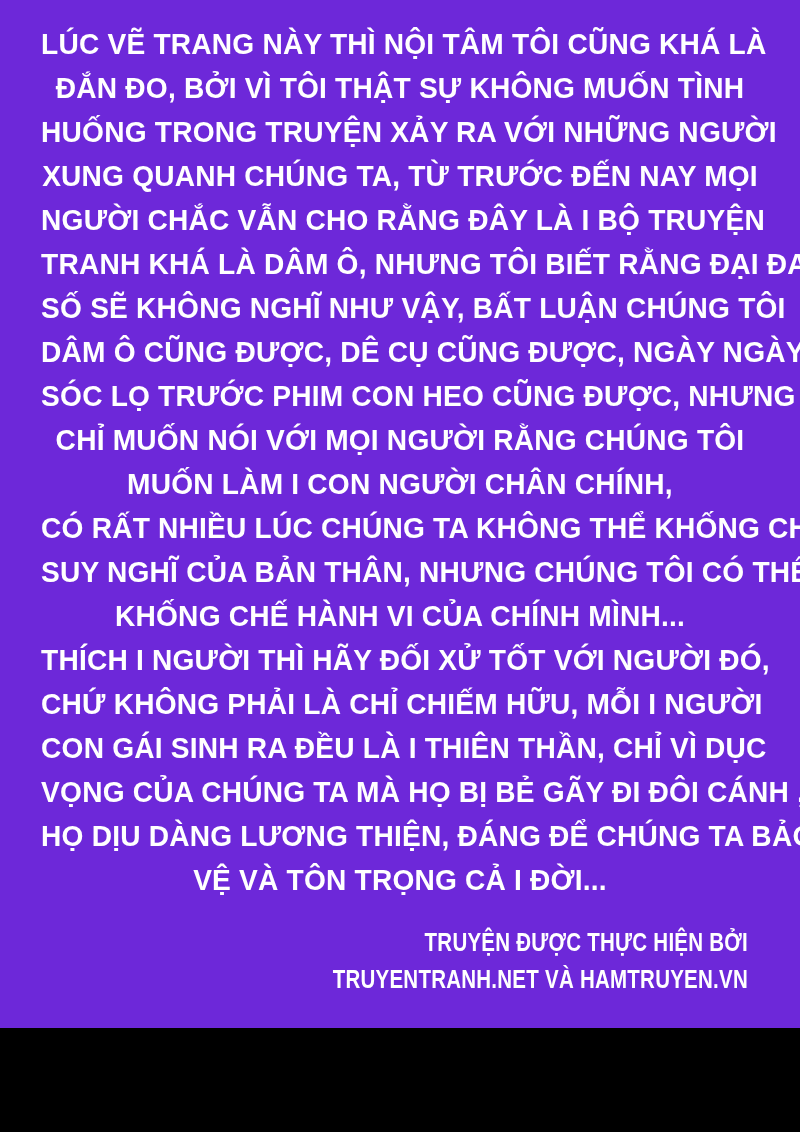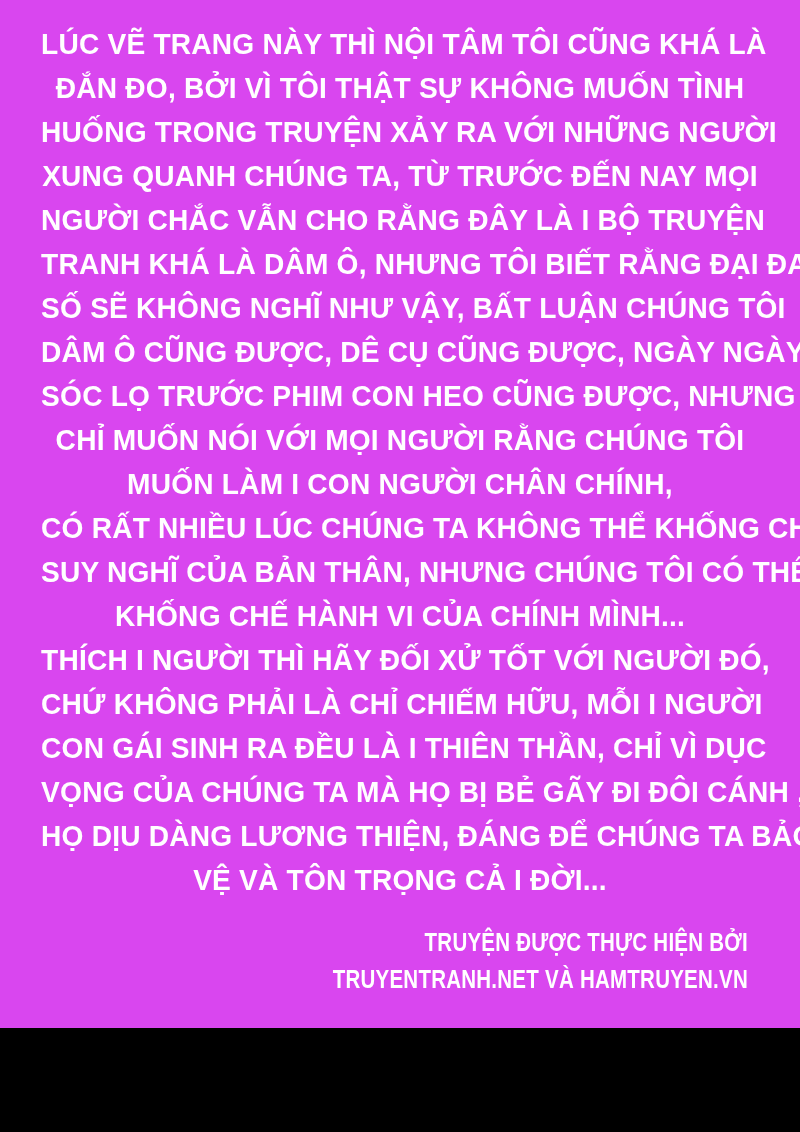--- a/index.html
+++ b/index.html
@@ -10,21 +10,21 @@
   body {
     width: 800px;
     height: 1132px;
     overflow: hidden;
     font-family: "Liberation Sans", sans-serif;
   }
   .page {
     position: relative;
     width: 800px;
     height: 1028px;
-    background: #d946ef;
+    background: #6d28d9;
     color: #ffffff;
     box-sizing: border-box;
   }
   .message-block {
     position: absolute;
     top: 22px;
     left: 0;
     width: 800px;
     padding: 0 30px;
     box-sizing: border-box;

